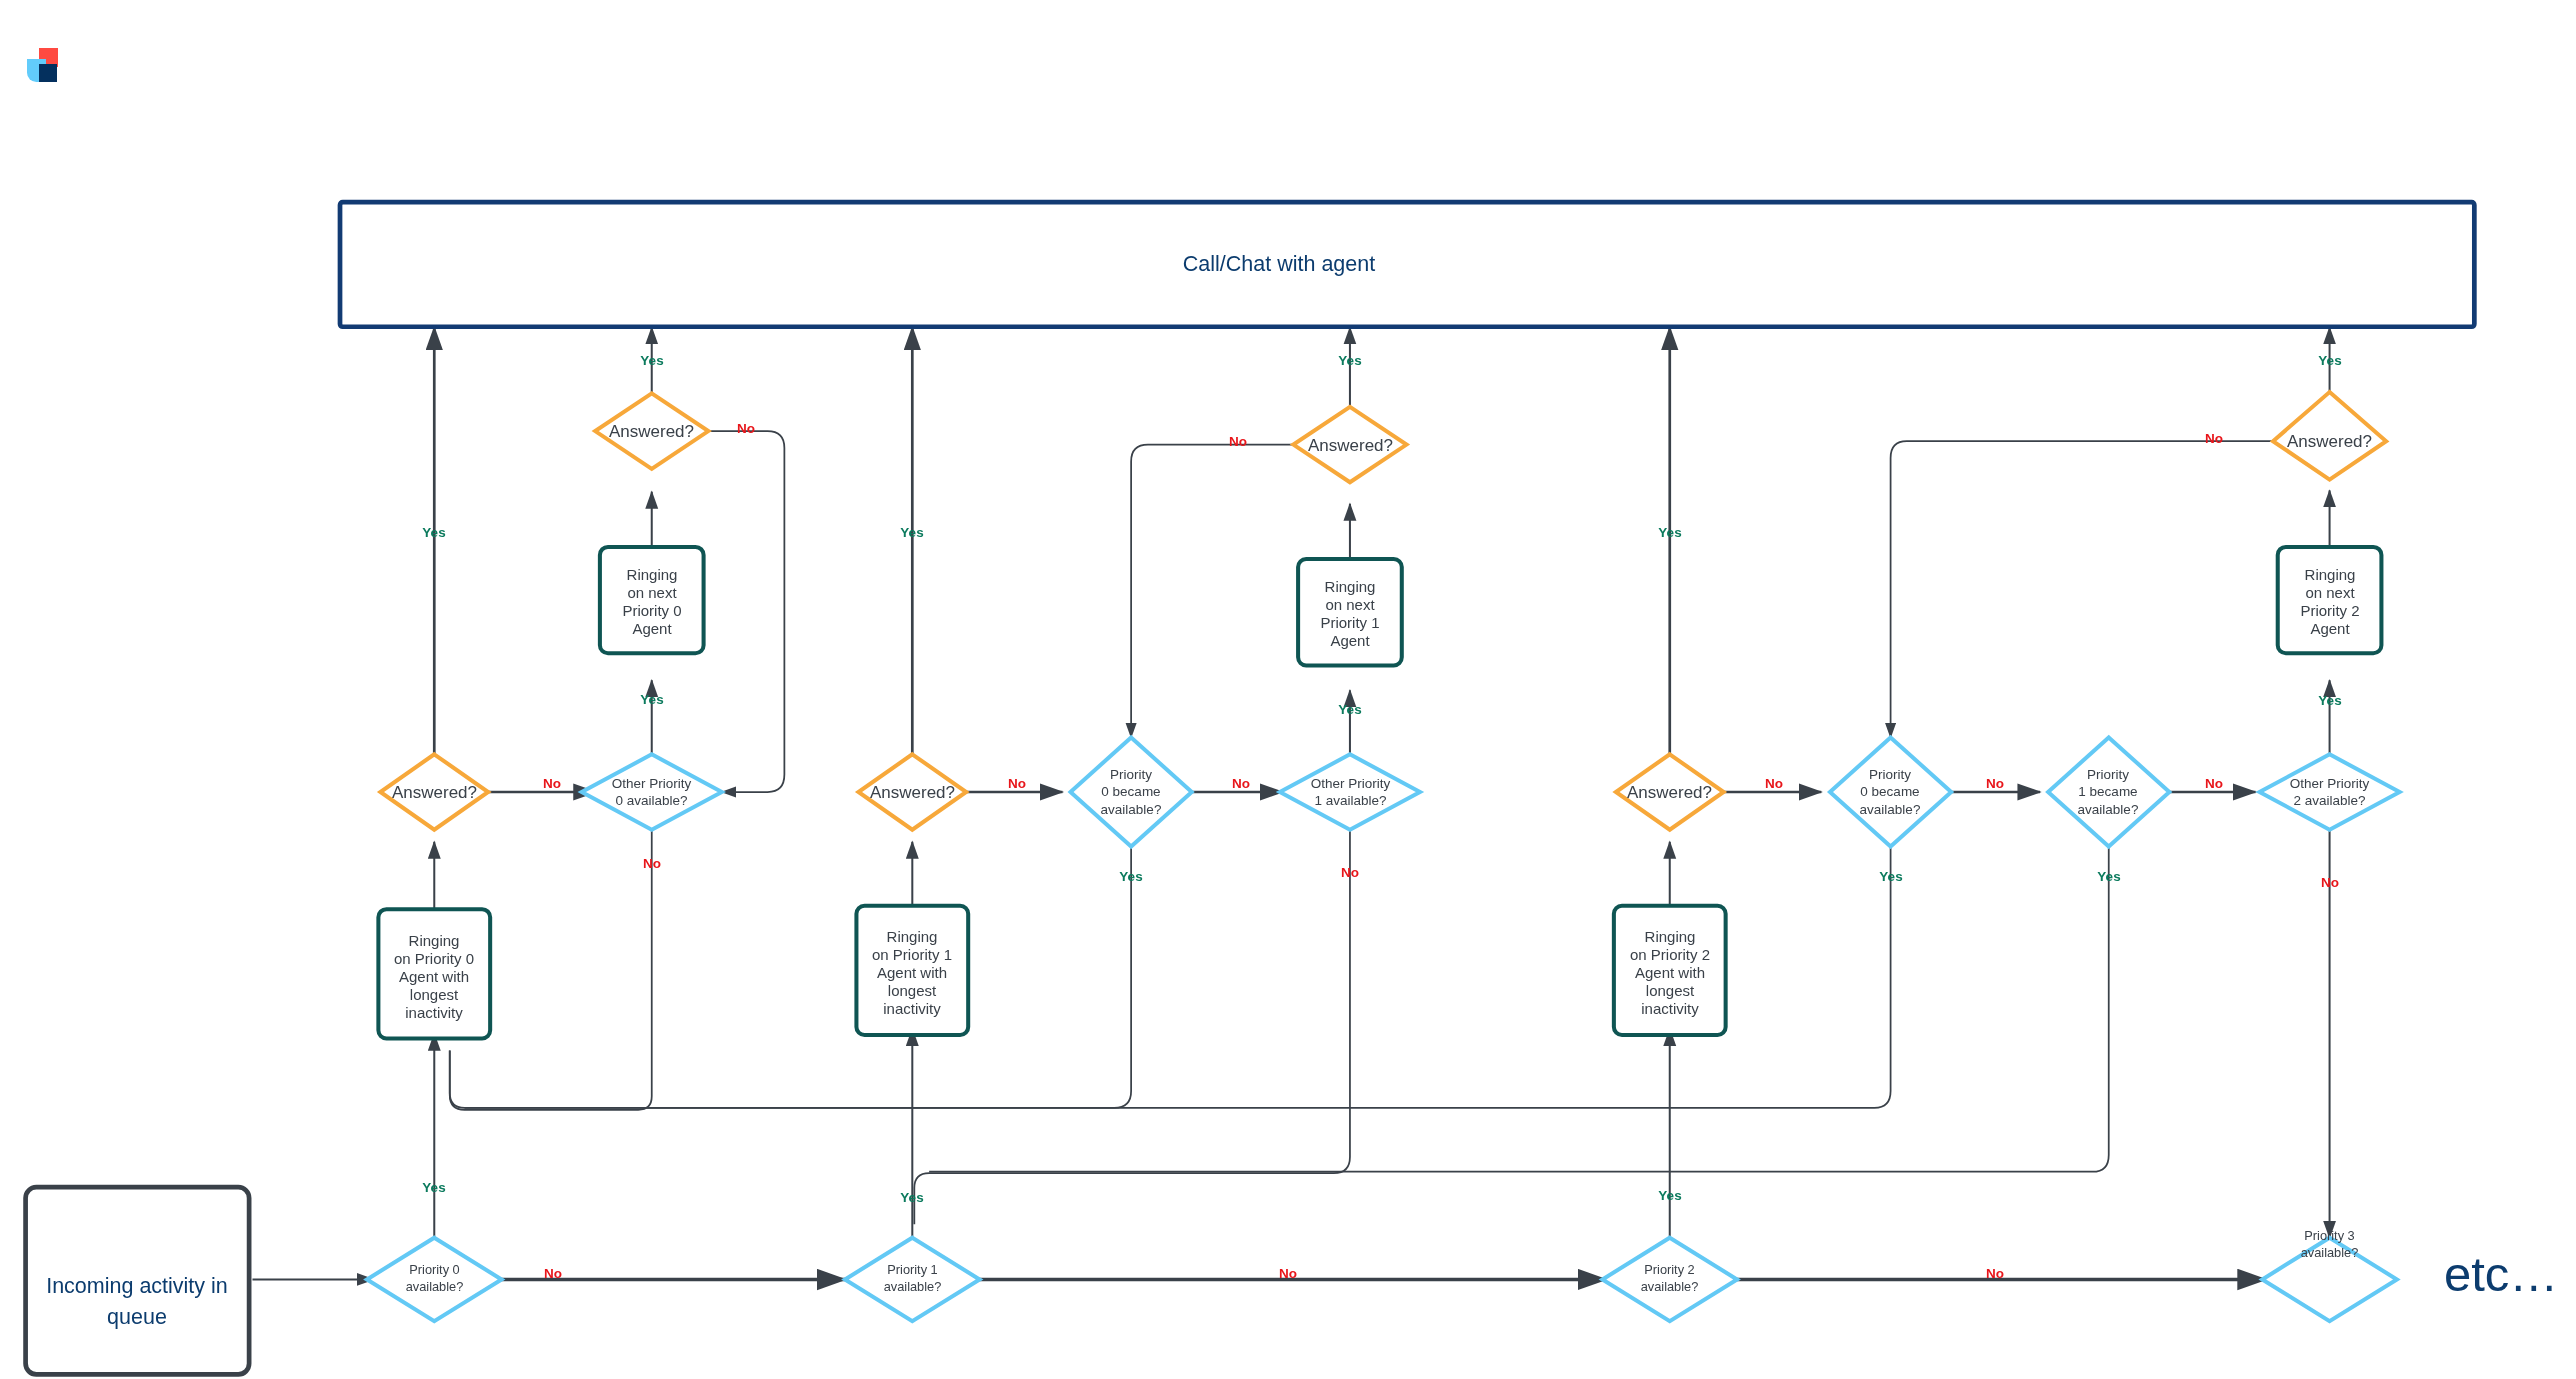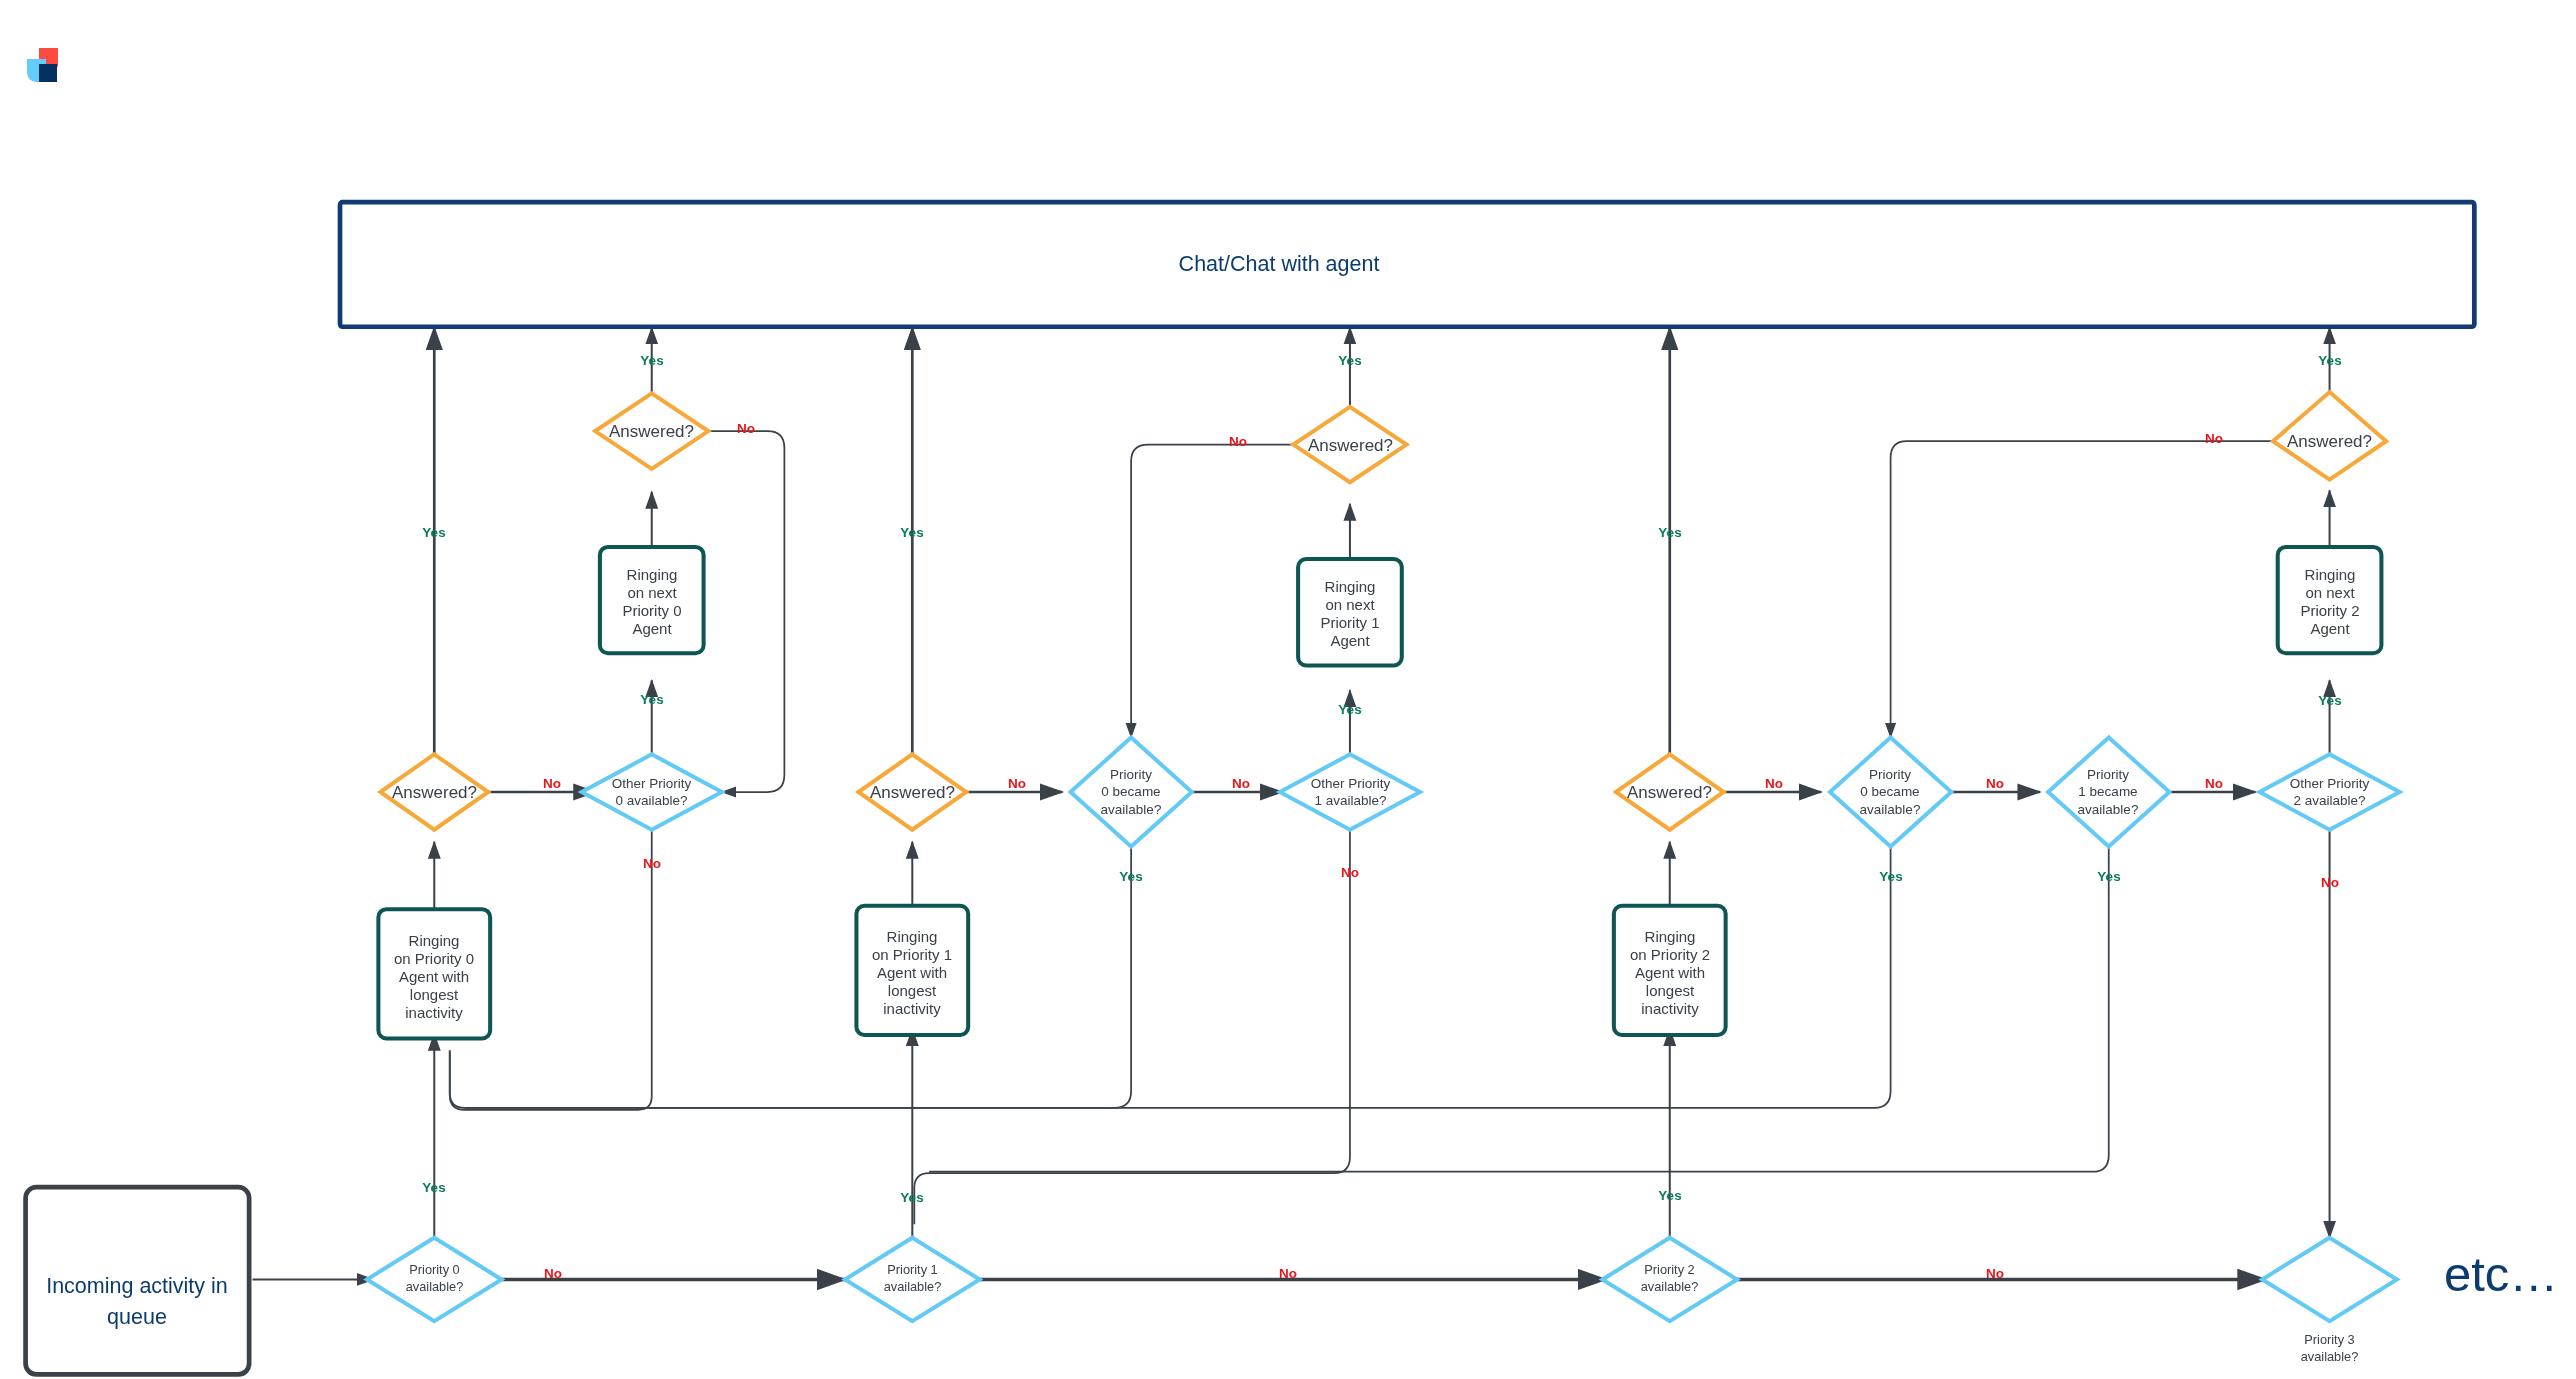--- a/index.html
+++ b/index.html
@@ -159,35 +159,35 @@
       <rect x="891" y="812" width="154" height="158" rx="12" ry="12" fill="#ffffff" stroke="#0f5553" stroke-width="6"></rect>
       <rect x="1928" y="830" width="154" height="158" rx="12" ry="12" fill="#ffffff" stroke="#0f5553" stroke-width="6"></rect>
       <rect x="3383" y="812" width="154" height="158" rx="12" ry="12" fill="#ffffff" stroke="#0f5553" stroke-width="6"></rect>
 
       <polygon points="968,584 1052,640 968,696 884,640" fill="#ffffff" stroke="#f7a83a" stroke-width="6"></polygon>
       <polygon points="2005,604 2089,660 2005,716 1921,660" fill="#ffffff" stroke="#f7a83a" stroke-width="6"></polygon>
       <polygon points="3460,582 3544,655 3460,712 3376,655" fill="#ffffff" stroke="#f7a83a" stroke-width="6"></polygon>
     </g>
   </svg>
 
-  <div class="bigbox-label" style="left:1279px;top:252px;transform:translateX(-50%);">Chat/Chat with agent</div>
+  <div class="bigbox-label" style="left:1279px;top:252px;transform:translateX(-50%);">Call/Chat with agent</div>
 
   <div class="startbox-label" style="left:137px;top:1231px;width:189px;transform:translateX(-50%);">Incoming
 activity
 in queue</div>
 
   <div class="etc" style="left:2444px;top:1246px;">etc…</div>
 
   <div class="nt dia-blue-sm" style="left:367px;top:1262px;width:135px;">Priority 0
 available?</div>
   <div class="nt dia-blue-sm" style="left:845px;top:1262px;width:135px;">Priority 1
 available?</div>
   <div class="nt dia-blue-sm" style="left:1602px;top:1262px;width:135px;">Priority 2
 available?</div>
-  <div class="nt dia-blue-sm" style="left:2262px;top:1332px;width:135px;">Priority 3
+  <div class="nt dia-blue-sm" style="left:2262px;top:1228px;width:135px;">Priority 3
 available?</div>
 
   <div class="nt" style="left:378px;top:932px;width:112px;font-size:15px;">Ringing
 on Priority 0
 Agent with
 longest
 inactivity</div>
   <div class="nt" style="left:856px;top:928px;width:112px;font-size:15px;">Ringing
 on Priority 1
 Agent with

